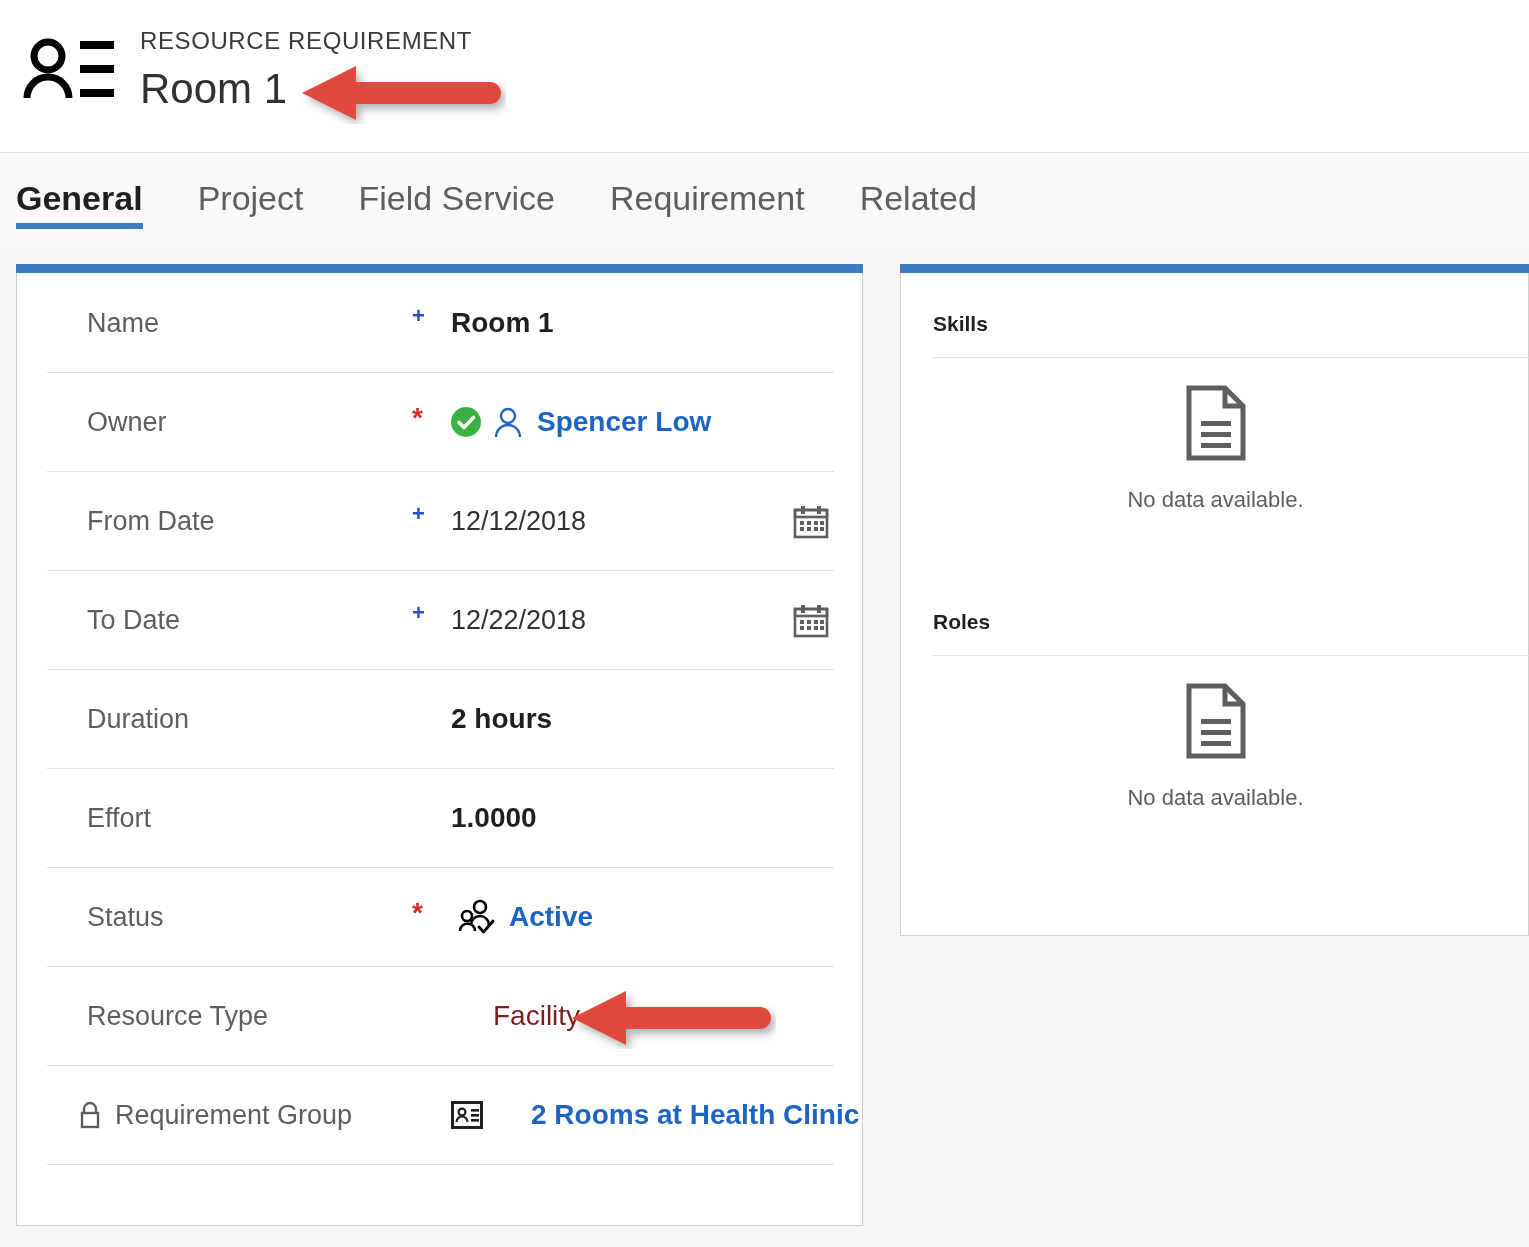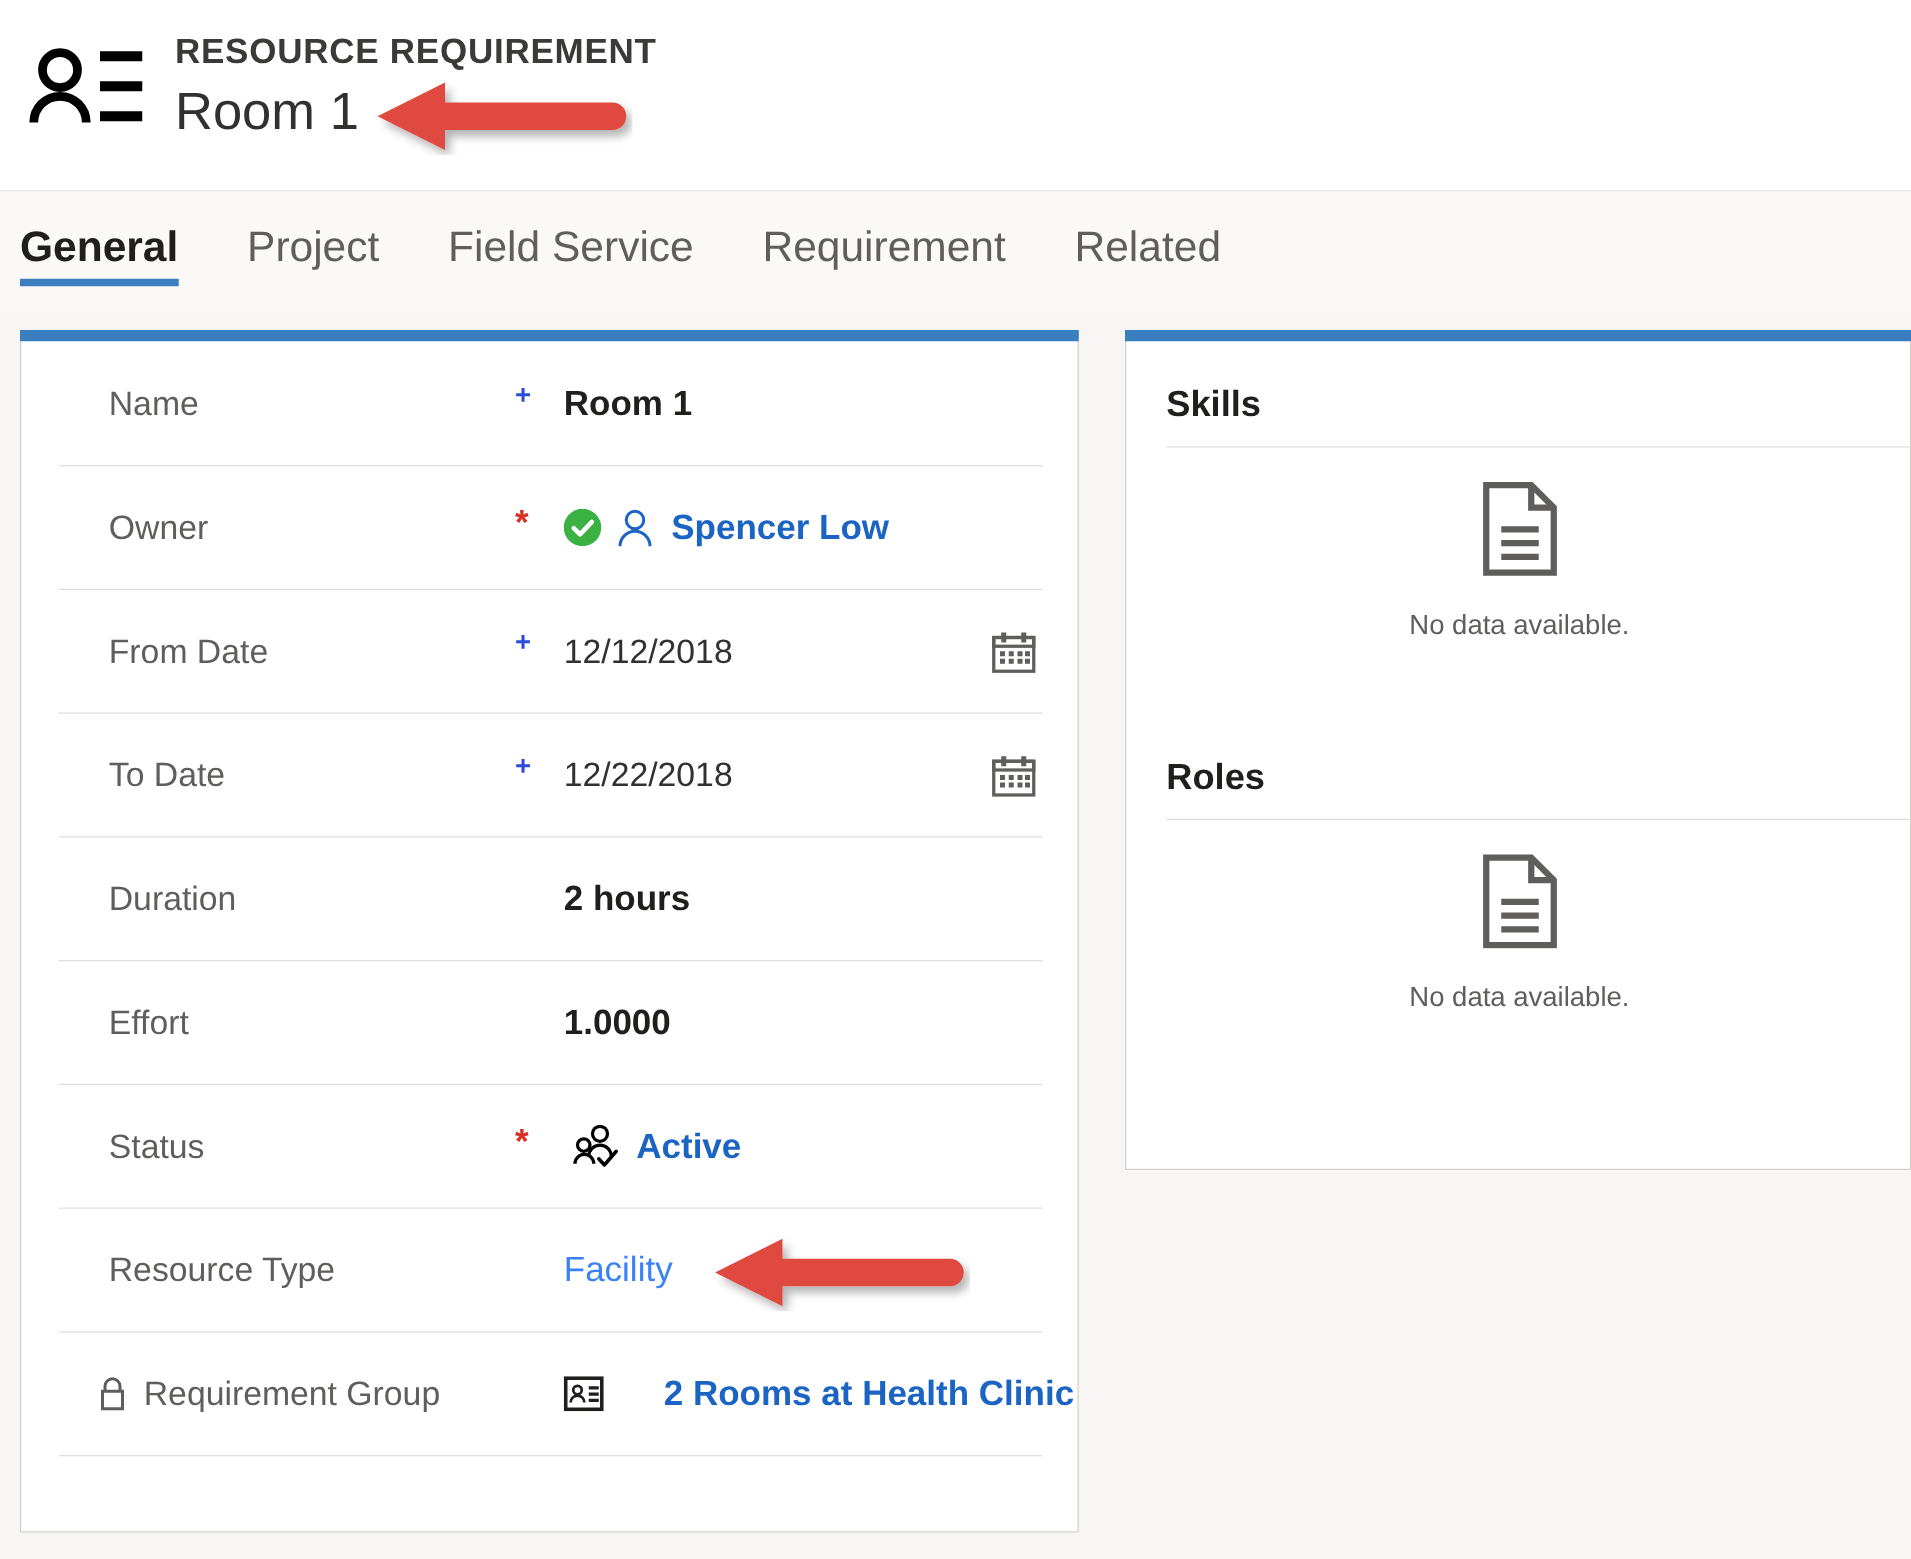--- a/index.html
+++ b/index.html
@@ -30,24 +30,24 @@
     top: 36px;
     width: 96px;
     height: 68px;
   }
   #header-text {
     position: absolute;
     left: 140px;
     top: 26px;
   }
   #eyebrow {
-    font-size: 28px;
+    font-size: 24px;
     letter-spacing: 0.6px;
     color: #3b3a39;
-    font-weight: 700;
+    font-weight: 400;
     line-height: 30px;
     white-space: nowrap;
   }
   #record-title {
     font-size: 42px;
     color: #323130;
     font-weight: 400;
     line-height: 54px;
     margin-top: 6px;
     white-space: nowrap;
@@ -173,21 +173,21 @@
   .row-value {
     position: absolute;
     left: 404px;
     font-size: 28px;
     line-height: 34px;
     display: flex;
     align-items: center;
     white-space: nowrap;
   }
   .row-value.bold { font-weight: 700; color: #201f1e; }
-  .row-value.plain { color: #3b82f6; font-weight: 400; }
+  .row-value.plain { color: #7f1d1d; font-weight: 400; margin-left: 42px; }
   .row-value.date { color: #323130; font-weight: 400; font-size: 27px; }
   .row-value.link {
     color: #1b64c4;
     font-weight: 700;
     cursor: pointer;
   }
   .value-icon {
     display: inline-flex;
     align-items: center;
     justify-content: center;
@@ -206,21 +206,21 @@
   
   .subgrid {
     position: absolute;
     left: 0;
     width: 629px;
   }
   .subgrid-title {
     position: absolute;
     left: 32px;
     top: 0;
-    font-size: 29px;
+    font-size: 21px;
     font-weight: 700;
     color: #201f1e;
     line-height: 34px;
   }
   .subgrid-rule {
     position: absolute;
     left: 32px;
     top: 50px;
     width: 597px;
     height: 1px;

